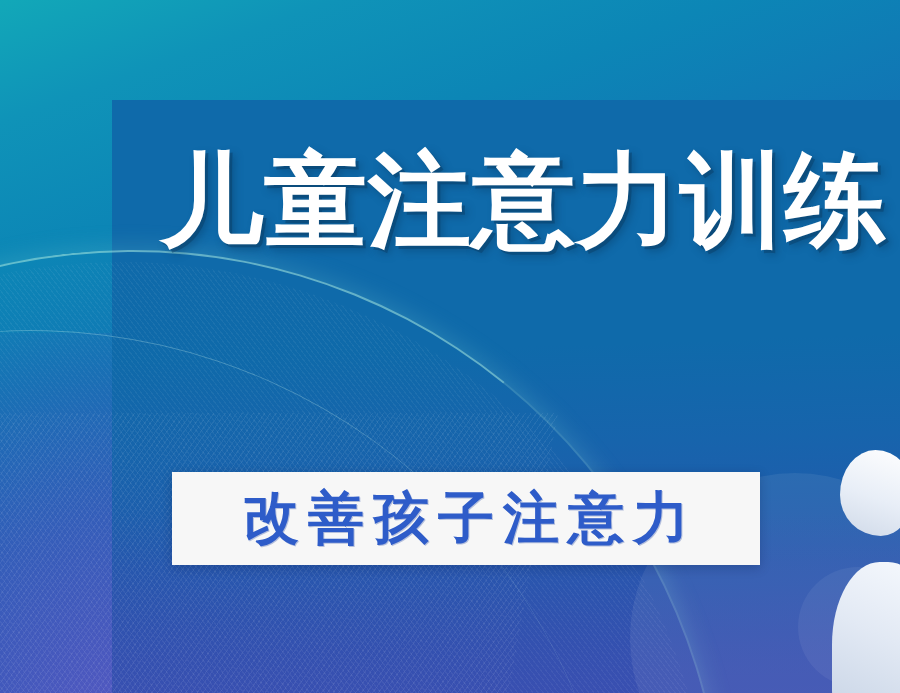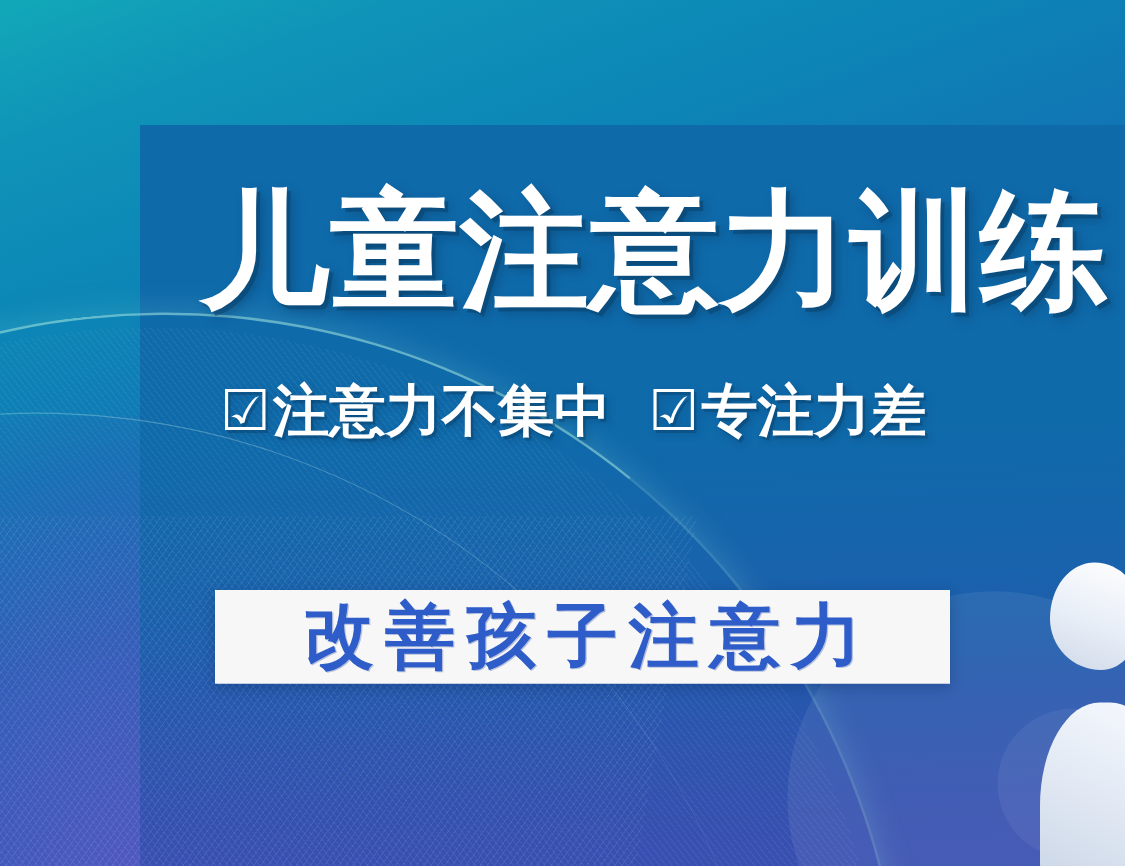--- a/index.html
+++ b/index.html
@@ -223,21 +223,21 @@
     display: inline-block;
     font-weight: 400;
     margin-right: 2px;
   }
 
   .cta-box {
     position: absolute;
     left: 172px;
     top: 472px;
     width: 588px;
-    height: 75px;
+    height: 93px;
     background: #f7f7f7;
     box-shadow: 0 3px 10px rgba(0,20,60,0.22);
     display: flex;
     align-items: center;
     justify-content: center;
   }
   .cta-text {
     font-size: 56px;
     font-weight: 700;
     color: #2e5cc9;
@@ -266,28 +266,20 @@
 
   <div class="figure">
     <div class="fig-head"></div>
     <div class="fig-body"></div>
   </div>
 
   <div class="content">
 
     <div class="headline">儿童注意力训练</div>
 
-    <div class="bullet-row r1">
-      <span class="bullet-item">
-        <span class="cb">☑</span><span>注意力不集中</span>
-      </span>
-      <span class="bullet-item">
-        <span class="cb">☑</span><span>专注力差</span>
-      </span>
-    </div>
 
 
     <div class="cta-box">
       <span class="cta-text">改善孩子注意力</span>
     </div>
 
   </div>
 </div>
 
 </body></html>

